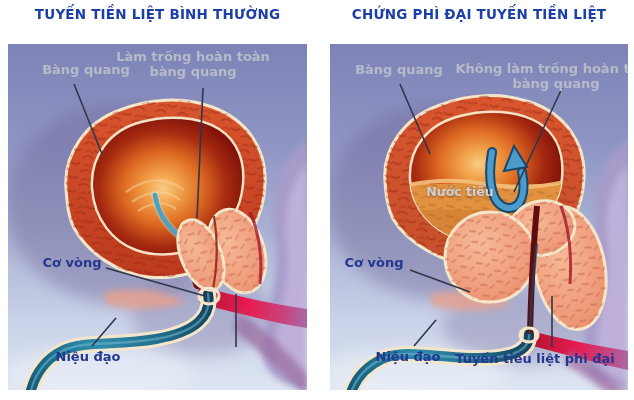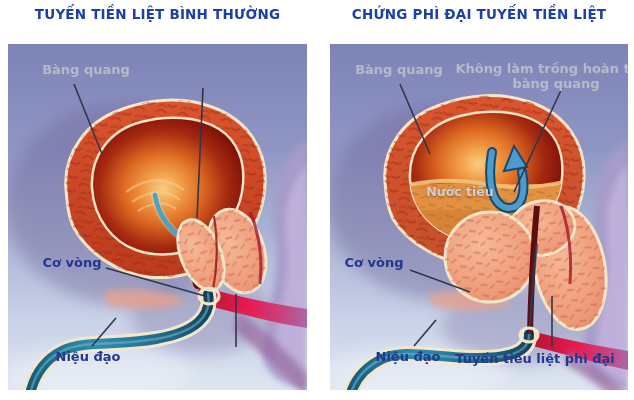--- a/index.html
+++ b/index.html
@@ -147,20 +147,21 @@
       <g stroke="#30364a" stroke-width="1.6">
         <line x1="66" y1="40" x2="94" y2="110"></line>
         <line x1="195" y1="44" x2="189" y2="174"></line>
         <line x1="98" y1="224" x2="197" y2="252"></line>
         <line x1="84" y1="302" x2="108" y2="274"></line>
         <line x1="228" y1="250" x2="228" y2="303"></line>
       </g>
     </svg>
 
     <div class="lbl light" style="left:78px;top:19px;">Bàng quang</div>
+    <div class="lbl light wrap" style="left:185px;top:6px;width:168px;">Làm trống hoàn toàn bàng quang</div>
     <div class="lbl navy" style="left:64px;top:212px;">Cơ vòng</div>
     <div class="lbl navy" style="left:80px;top:306px;">Niệu đạo</div>
   </div>
 
   <div class="panel" id="panel-right">
     <svg width="298" height="346" viewBox="0 0 298 346">
       <defs>
         <linearGradient id="eWall" x1="0" y1="0" x2="0" y2="1">
           <stop offset="0" stop-color="#d9552e"></stop>
             <stop offset="1" stop-color="#c4502c"></stop>

